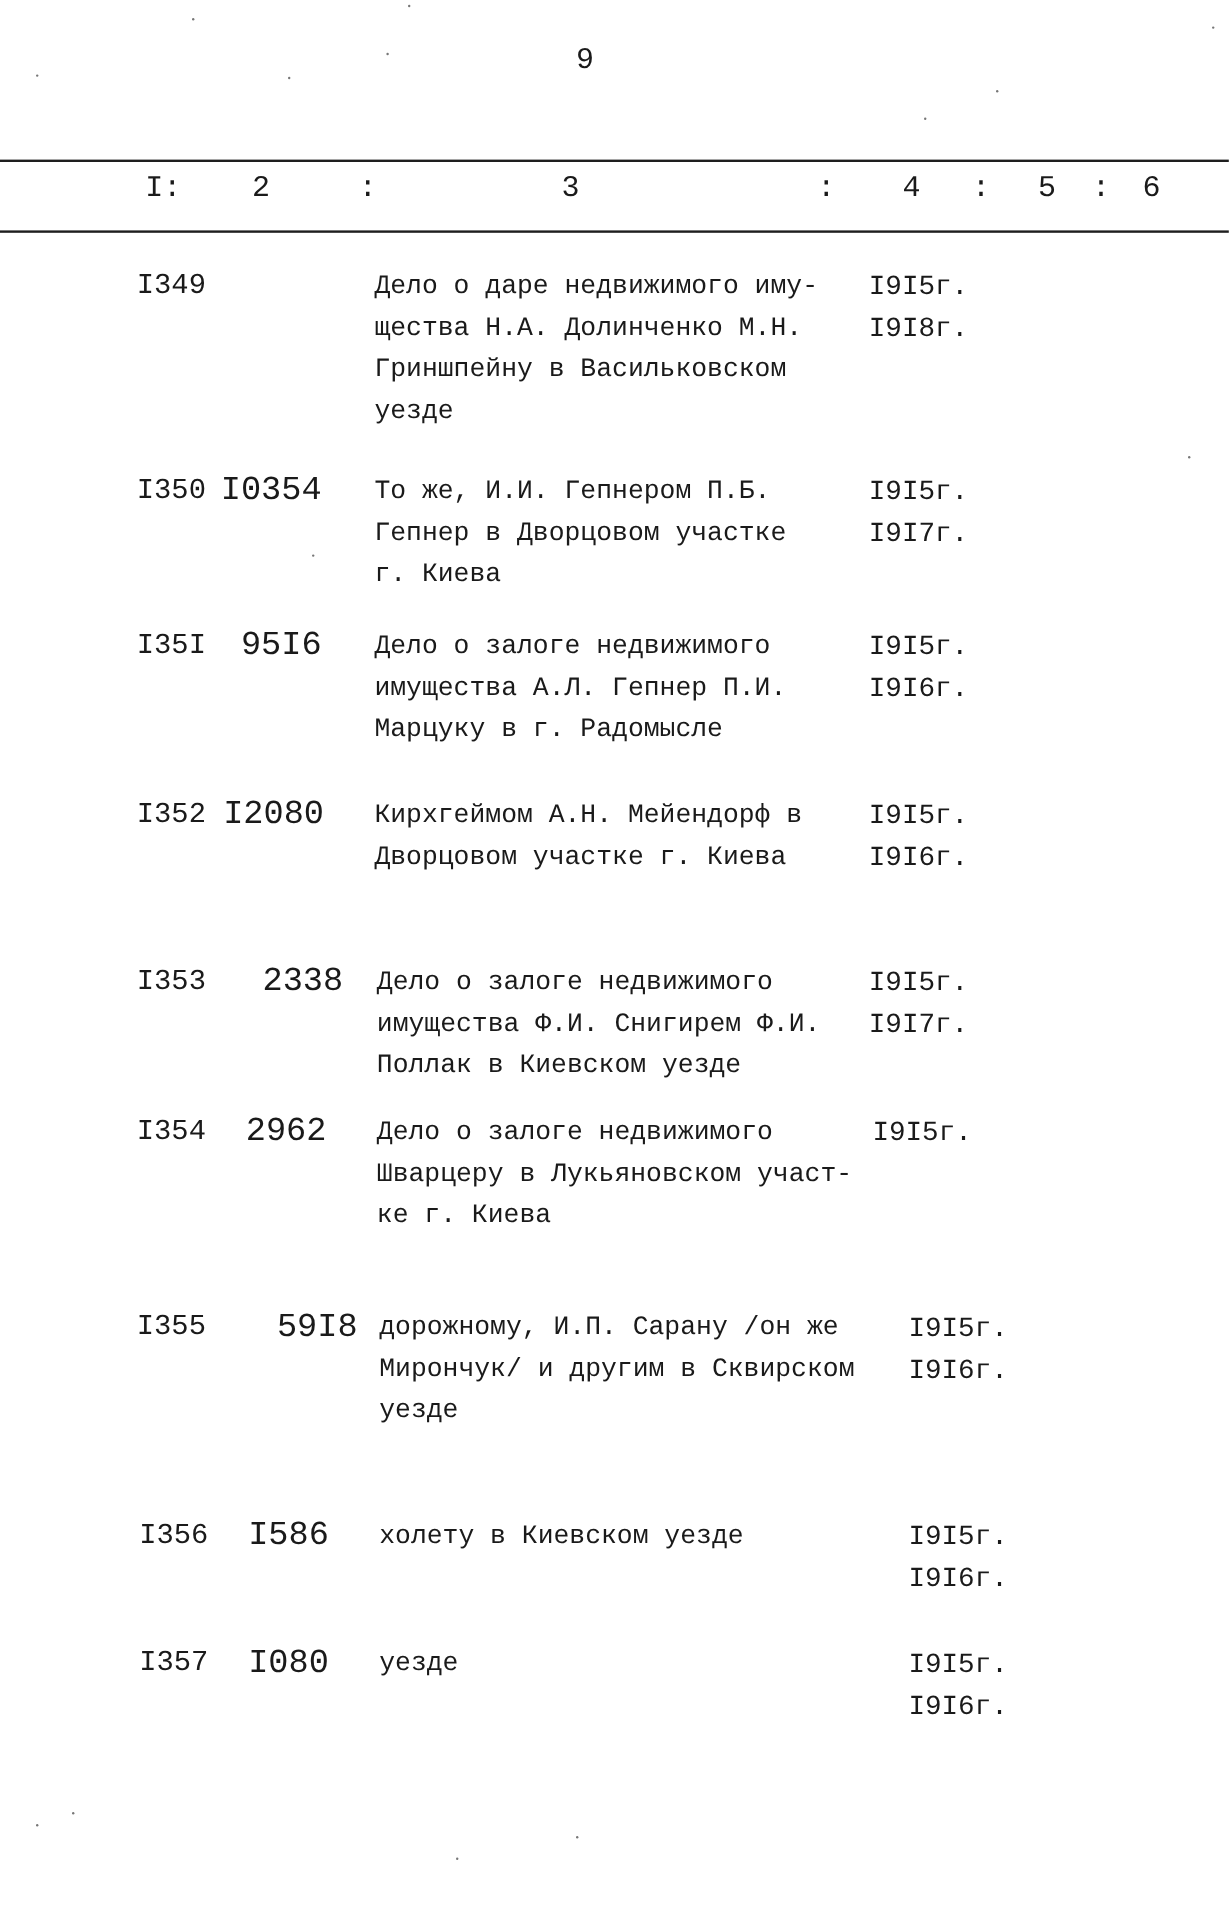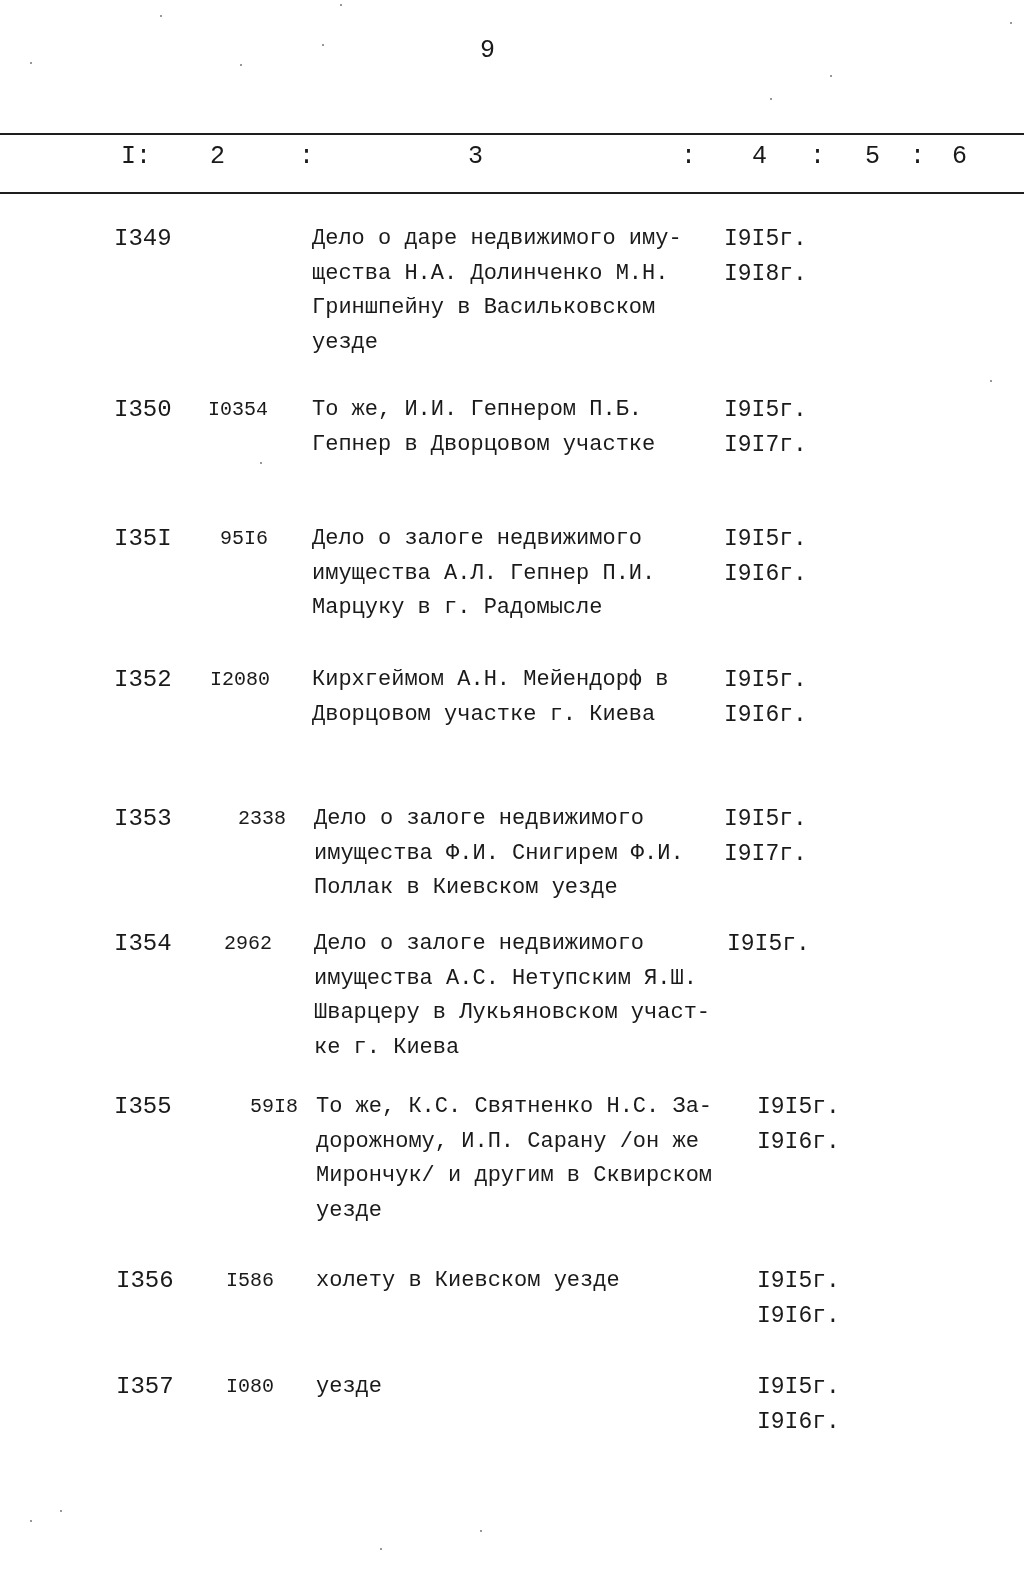--- a/index.html
+++ b/index.html
@@ -45,21 +45,21 @@
     .c1 {
       position: absolute;
       left: 114px;
       font-size: 24px;
       line-height: 34.5px;
       white-space: pre;
       text-align: center;
     }
     .c2 {
       position: absolute;
-      font-size: 20px;
+      font-size: 28px;
       line-height: 34.5px;
       white-space: pre;
       text-align: left;
     }
     .c3 {
       position: absolute;
       left: 312px;
       width: 420px;
       font-size: 22px;
       line-height: 34.5px;
@@ -123,20 +123,21 @@
       <span class="line">I9I8г.</span>
     </div>
   </div>
 
   <div class="row" style="top:393px">
     <span class="c1">I350</span>
     <span class="c2" style="right:756px">I0354</span>
     <div class="c3">
       <span class="line">То же, И.И. Гепнером П.Б.</span>
       <span class="line">Гепнер в Дворцовом участке</span>
+      <span class="line">г. Киева</span>
     </div>
     <div class="c4" style="left:724px">
       <span class="line">I9I5г.</span>
       <span class="line">I9I7г.</span>
     </div>
   </div>
 
   <div class="row" style="top:522px">
     <span class="c1">I35I</span>
     <span class="c2" style="right:756px">95I6</span>
@@ -176,34 +177,32 @@
       <span class="line">I9I5г.</span>
       <span class="line">I9I7г.</span>
     </div>
   </div>
 
   <div class="row" style="top:927px">
     <span class="c1">I354</span>
     <span class="c2" style="right:752px">2962</span>
     <div class="c3" style="left:314px">
       <span class="line">Дело о залоге недвижимого</span>
-      <span class="line">имущества А.С. Нетупским Я.Ш.</span>
       <span class="line">Шварцеру в Лукьяновском участ-</span>
       <span class="line">ке г. Киева</span>
     </div>
     <div class="c4" style="left:727px">
       <span class="line">I9I5г.</span>
     </div>
   </div>
 
   <div class="row" style="top:1090px">
     <span class="c1">I355</span>
     <span class="c2" style="right:726px">59I8</span>
     <div class="c3" style="left:316px">
-      <span class="line">То же, К.С. Святненко Н.С. За-</span>
       <span class="line">дорожному, И.П. Сарану /он же</span>
       <span class="line">Мирончук/ и другим в Сквирском</span>
       <span class="line">уезде</span>
     </div>
     <div class="c4" style="left:757px">
       <span class="line">I9I5г.</span>
       <span class="line">I9I6г.</span>
     </div>
   </div>
 

